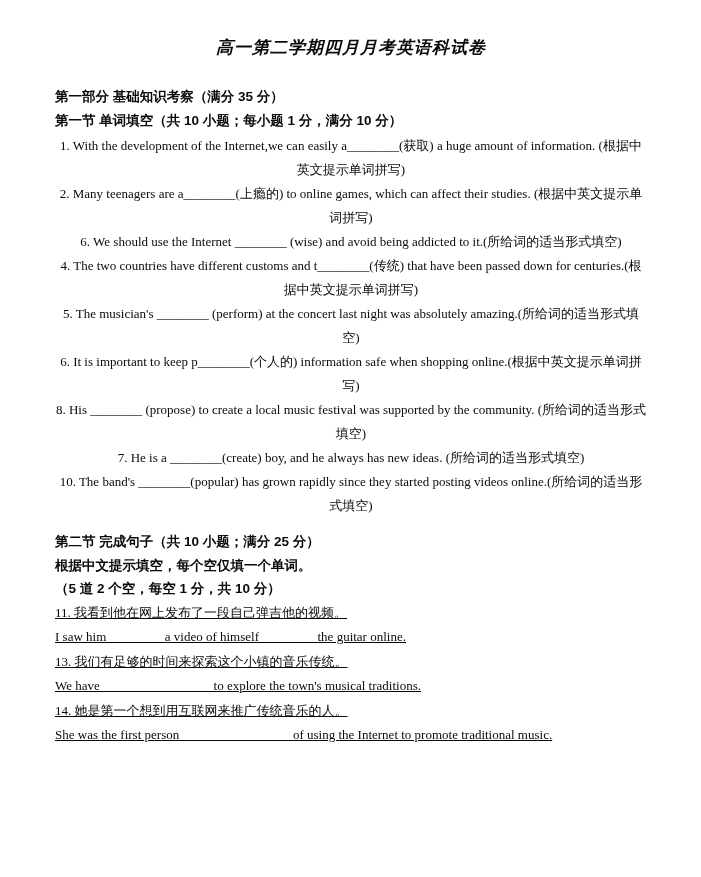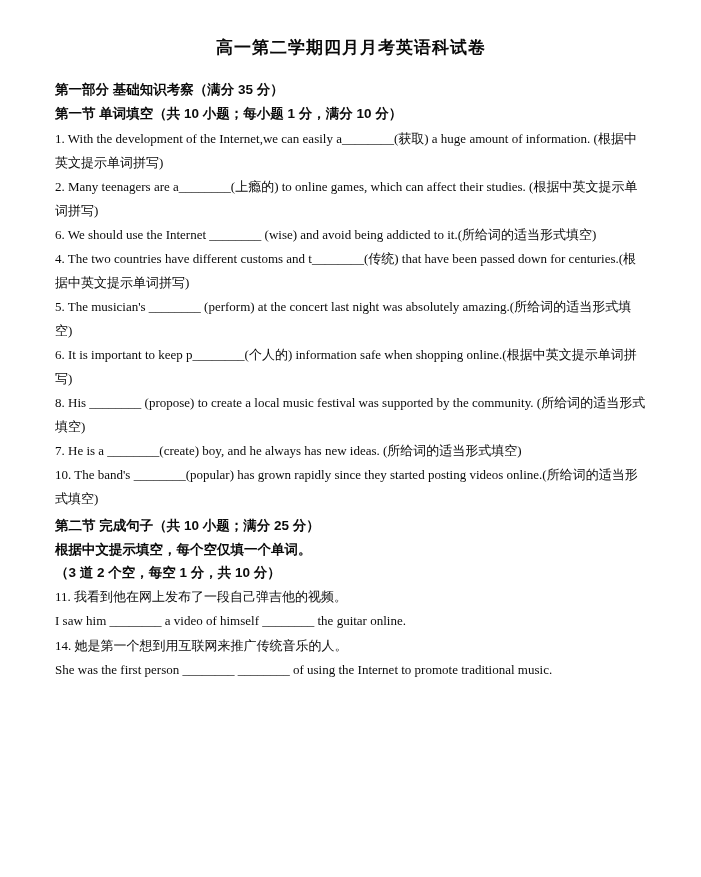--- a/index.html
+++ b/index.html
@@ -19,47 +19,50 @@
     font-family: "Liberation Serif", "DejaVu Serif", serif;
   }
   .title {
     margin: 0;
     text-align: center;
     font-size: 17px;
     line-height: 23px;
     font-weight: bold;
     font-family: "Liberation Sans", "DejaVu Sans", sans-serif;
     letter-spacing: 1px;
+    font-style: italic;
   }
   .heading {
     margin: 0;
     font-weight: bold;
     font-size: 13.5px;
     line-height: 23.5px;
     font-family: "Liberation Sans", "DejaVu Sans", sans-serif;
   }
   .part-heading {
-    margin-top: 19px;
+    margin-top: 26px;
   }
   .q {
     margin: 0;
     font-size: 13px;
     line-height: 24px;
     word-break: break-word;
   }
   .q-list {
     margin-top: 2px;
+    text-align: center;
   }
   .s2-block {
-    margin-top: 3px;
+    margin-top: 12px;
   }
   .s2-q p {
     margin: 0;
     font-size: 13px;
     line-height: 24.5px;
+    text-decoration: underline;
   }
 </style>
 </head>
 <body>
 
 <div class="page">
 
   <h1 class="title">高一第二学期四月月考英语科试卷</h1>
 
   <p class="heading part-heading">第一部分 基础知识考察（满分 35 分）</p>
@@ -73,27 +76,31 @@
     <p class="q">5. The musician's ________ (perform) at the concert last night was absolutely amazing.(所给词的适当形式填空)</p>
     <p class="q">6. It is important to keep p________(个人的) information safe when shopping online.(根据中英文提示单词拼写)</p>
     <p class="q">8. His ________ (propose) to create a local music festival was supported by the community. (所给词的适当形式填空)</p>
     <p class="q">7. He is a ________(create) boy, and he always has new ideas. (所给词的适当形式填空)</p>
     <p class="q">10. The band's ________(popular) has grown rapidly since they started posting videos online.(所给词的适当形式填空)</p>
   </div>
 
   <div class="s2-block">
     <p class="heading">第二节 完成句子（共 10 小题；满分 25 分）</p>
     <p class="heading">根据中文提示填空，每个空仅填一个单词。</p>
-    <p class="heading">（3 道 2 个空，每空 1 分，共 10 分）</p>
+    <p class="heading">（5 道 2 个空，每空 1 分，共 10 分）</p>
 
     <div class="s2-q">
       <p>11. 我看到他在网上发布了一段自己弹吉他的视频。</p>
       <p>I saw him ________ a video of himself ________ the guitar online.</p>
     </div>
     <div class="s2-q">
+    </div>
+    <div class="s2-q">
+      <p>13. 我们有足够的时间来探索这个小镇的音乐传统。</p>
+      <p>We have ________ ________ to explore the town's musical traditions.</p>
     </div>
     <div class="s2-q">
       <p>14. 她是第一个想到用互联网来推广传统音乐的人。</p>
       <p>She was the first person ________ ________ of using the Internet to promote traditional music.</p>
     </div>
   </div>
 
 </div>
 
 </body></html>

